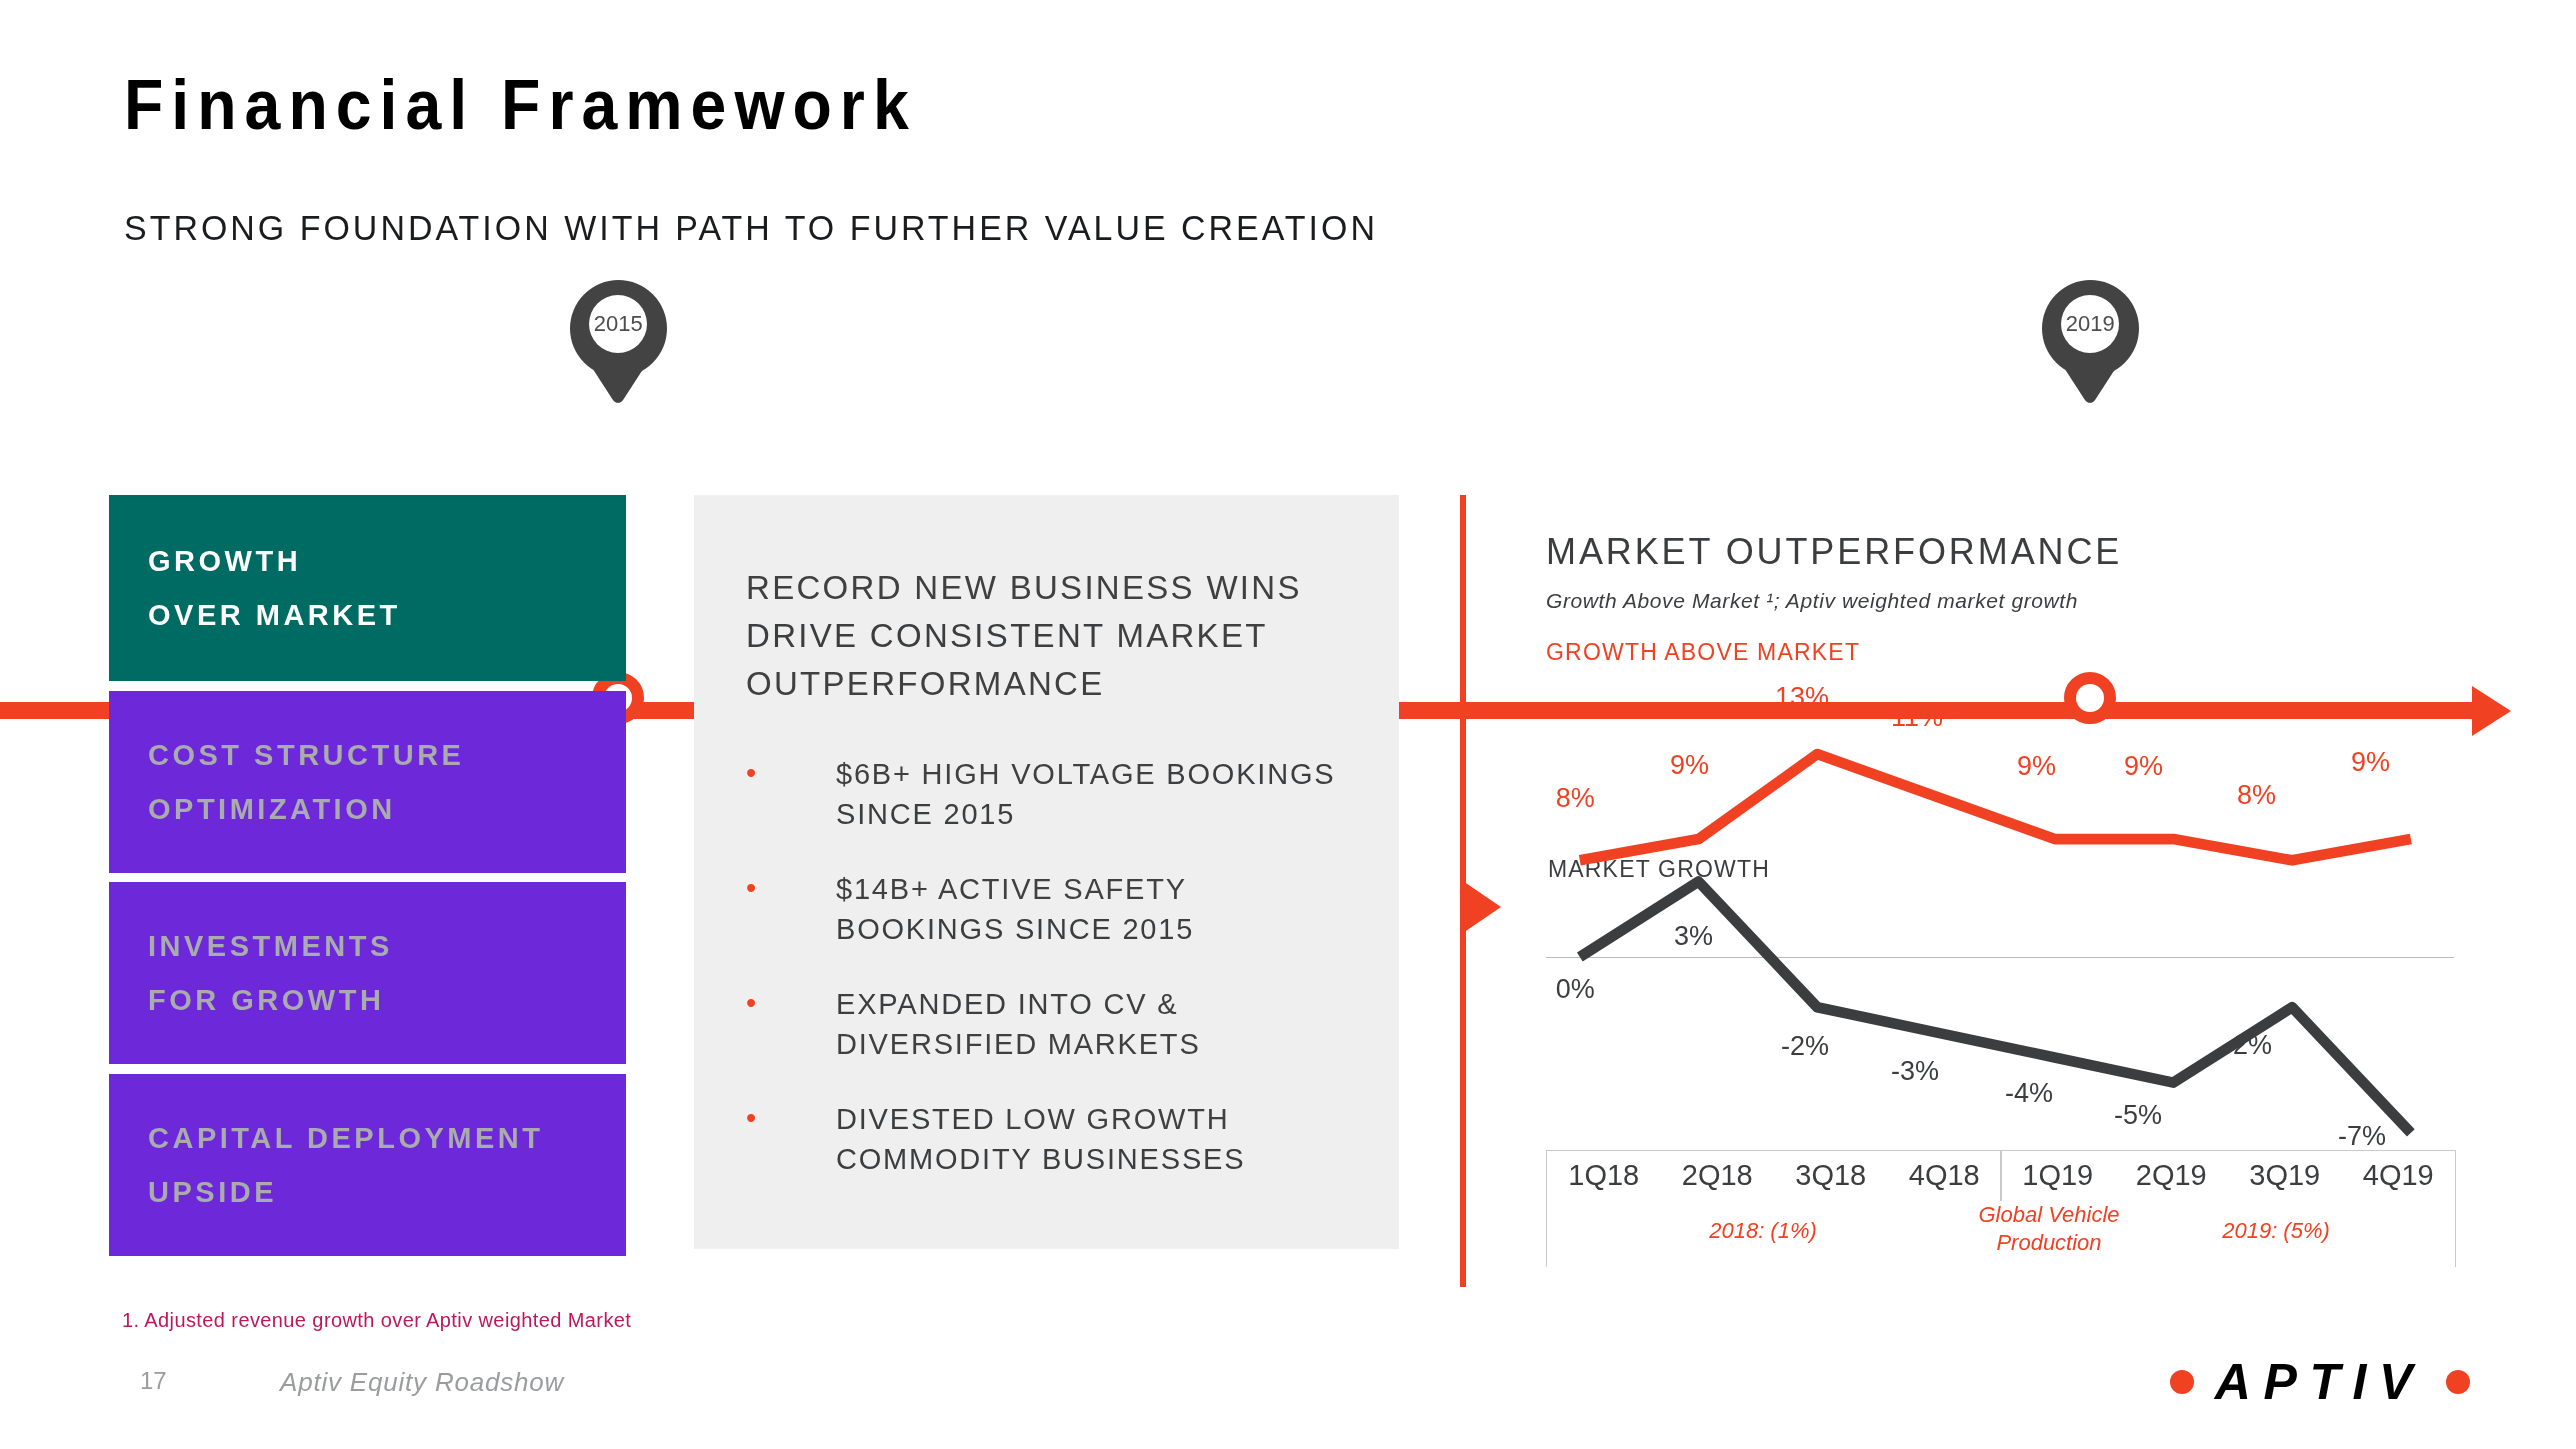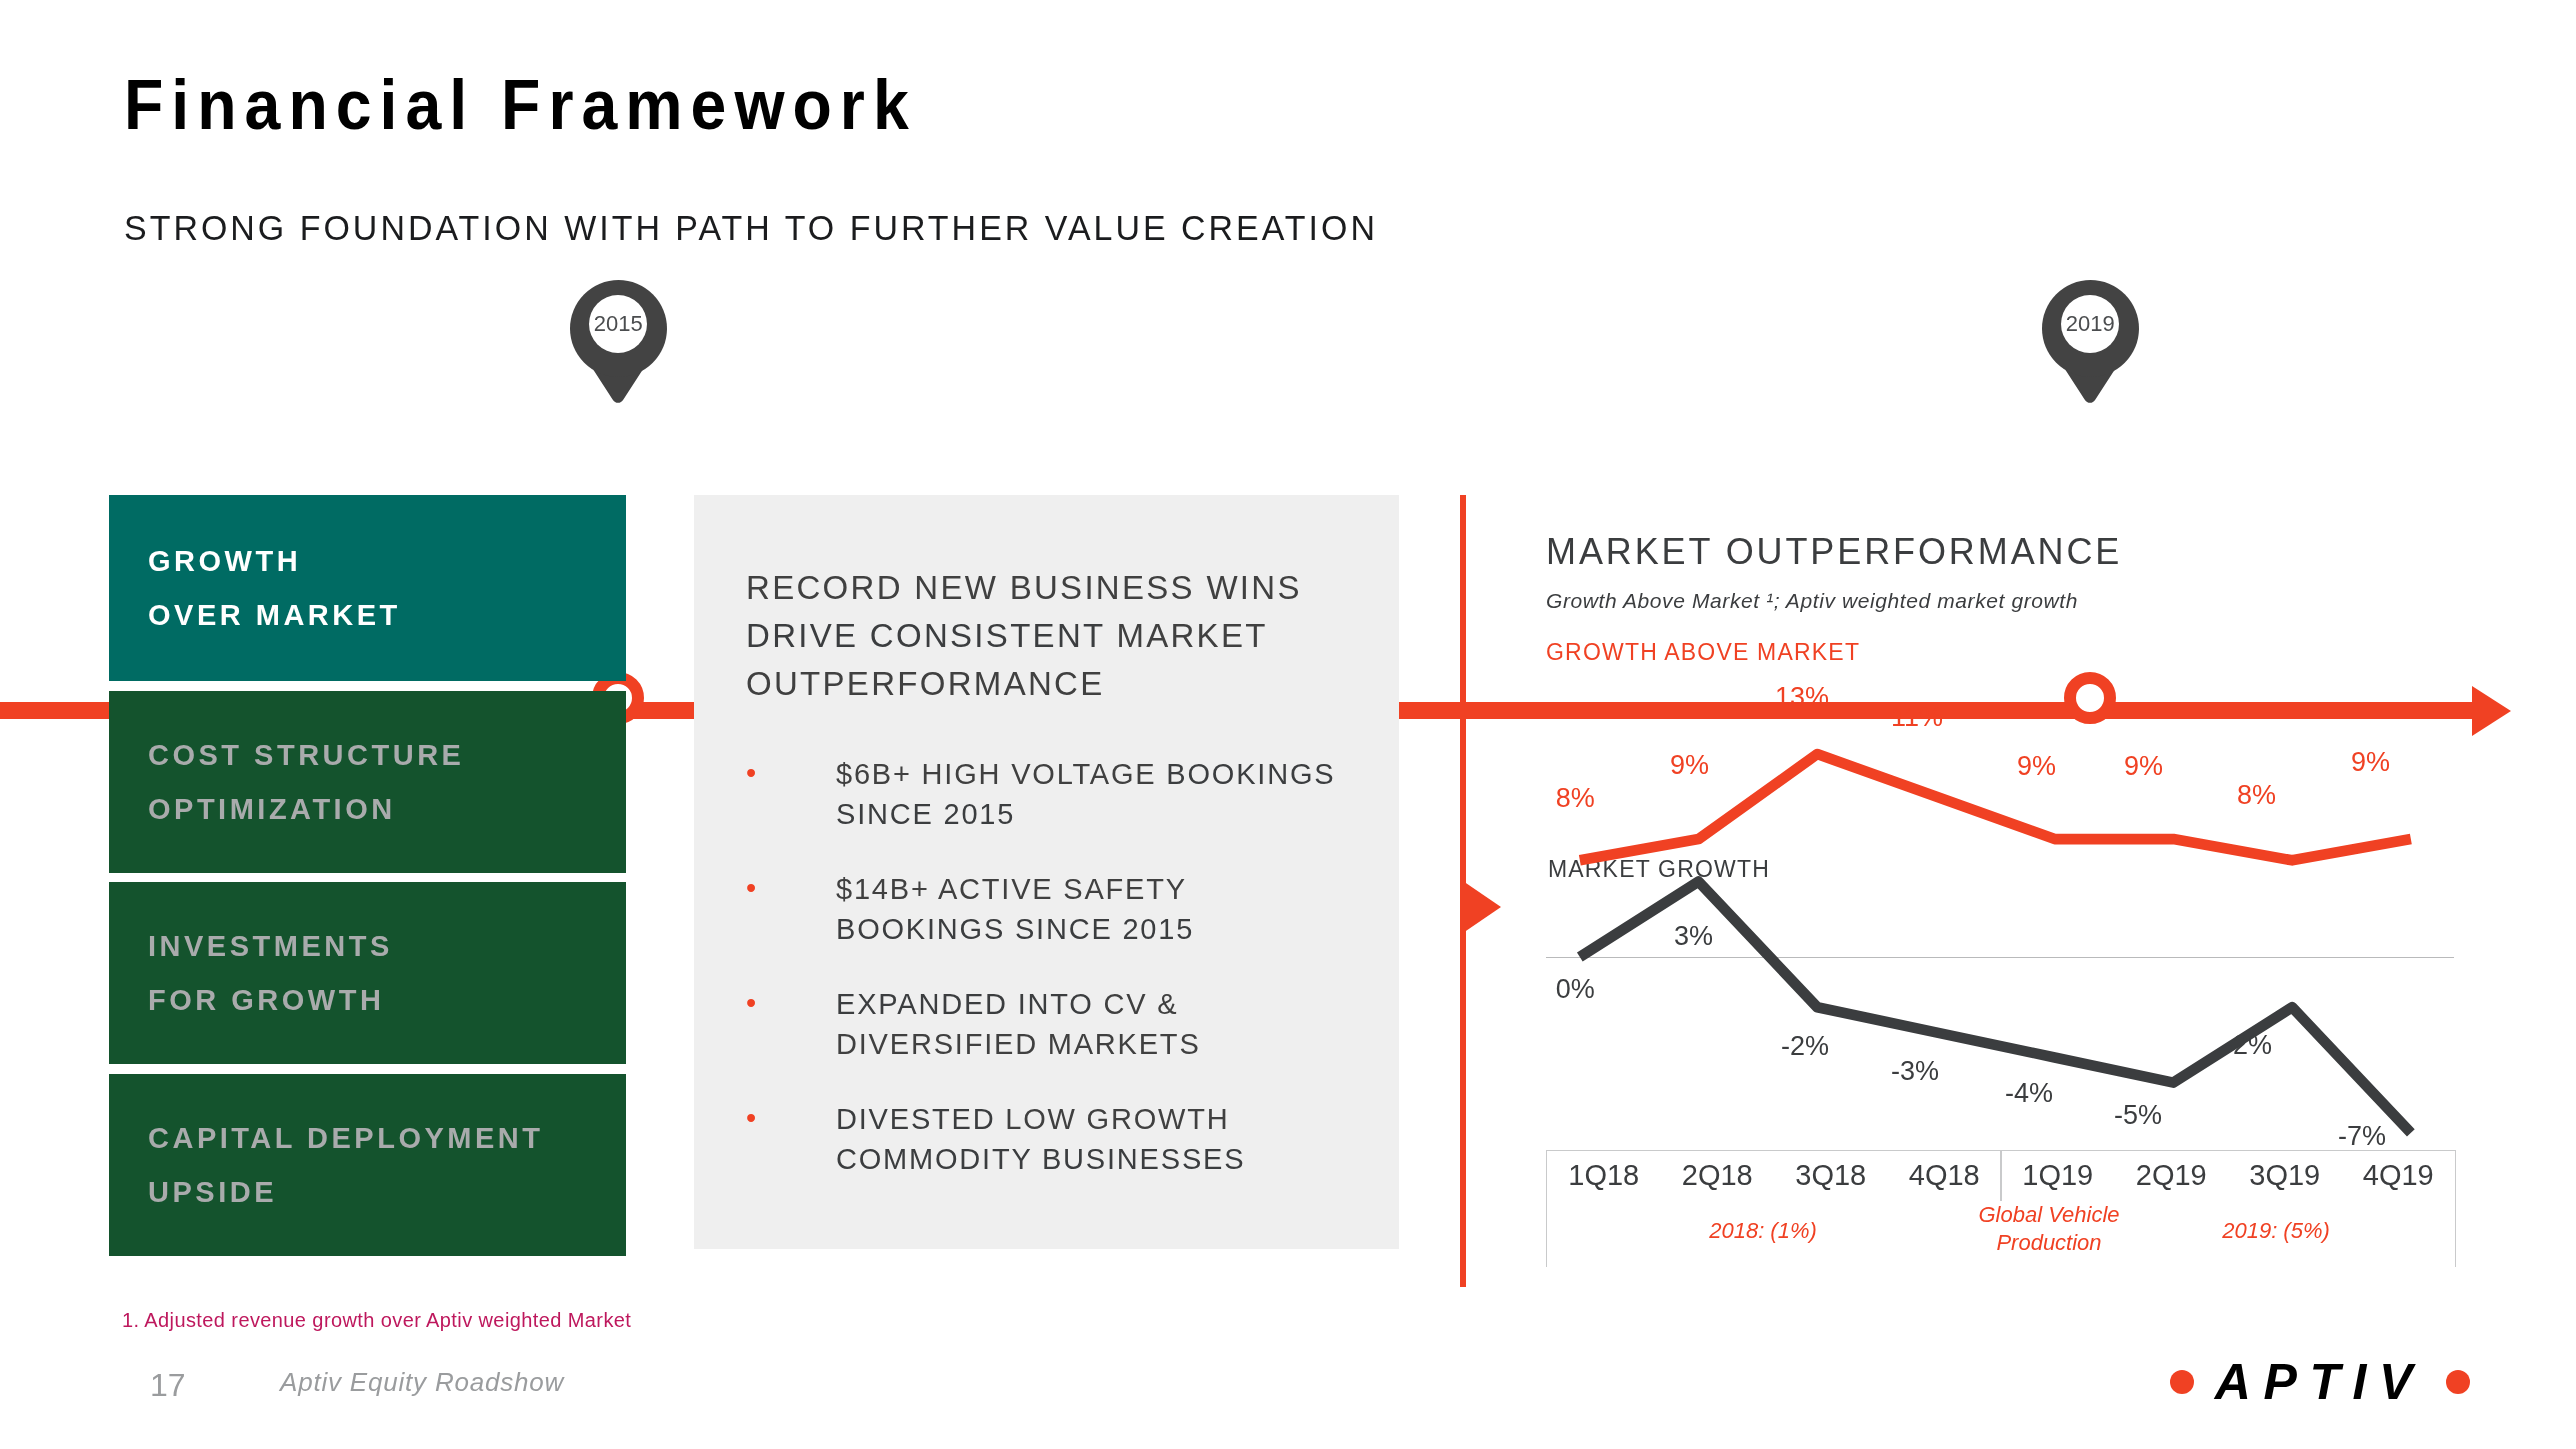--- a/index.html
+++ b/index.html
@@ -35,21 +35,21 @@
   .pin-hole{position:absolute;left:19.3px;top:14.5px;width:58px;height:58px;border-radius:50%;
             background:#ffffff;display:flex;align-items:center;justify-content:center;
             font-size:22px;color:#4b4d4f;z-index:3;}
 
   
   #pillars{position:absolute;left:109px;top:495px;width:517px;}
   .pillar{box-sizing:border-box;padding:0 39px;display:flex;flex-direction:column;
           justify-content:center;margin-bottom:9.7px;font-size:29px;font-weight:bold;
           letter-spacing:3.5px;line-height:1.45;gap:12px;}
   .pillar.active{background:#006B63;color:#ffffff;height:186px;}
-  .pillar.dim{background:#14532d;color:#a9abac;height:182px;}
+  .pillar.dim{background:#6d28d9;color:#a9abac;height:182px;}
   .pillar-line{white-space:nowrap;}
 
   
   #center-panel{position:absolute;left:694px;top:495px;width:705px;height:754px;
                 background:#efefef;}
   #center-heading{position:absolute;left:746px;top:564px;width:618px;
                   font-size:33px;letter-spacing:2.3px;line-height:1.45;color:#3b3d3f;}
   .hl{color:#404040;}
   #bullets{position:absolute;left:746px;top:754px;width:618px;}
   .bullet{display:flex;margin-bottom:35px;}
@@ -82,21 +82,21 @@
   #axis-split{position:absolute;left:453px;top:0;width:1.9px;height:50px;background:#c9cacb;}
   #axis-ticks{position:absolute;left:0;top:0;width:908px;display:flex;}
   .tick{flex:1;text-align:center;font-size:29px;color:#3b3d3f;padding-top:7.7px;}
   .annot{position:absolute;font-size:22px;font-style:italic;color:#F04123;text-align:center;line-height:1.25;}
   #annot-2018{left:102px;top:66px;width:228px;}
   #annot-gvp{left:386px;top:50px;width:232px;}
   #annot-2019{left:615px;top:66px;width:228px;}
 
   
   #footnote{position:absolute;left:122px;top:1309px;font-size:20px;color:#be185d;letter-spacing:0.4px;}
-  #page-num{position:absolute;left:150px;top:1367px;font-size:32px;color:#9a9c9e;}
+  #page-num{position:absolute;left:140px;top:1367px;font-size:24px;color:#9a9c9e;}
   #deck-name{position:absolute;left:280px;top:1367px;font-size:26px;font-style:italic;color:#9a9c9e;letter-spacing:0.8px;}
   #logo{position:absolute;right:106px;top:1353px;display:flex;align-items:center;gap:21px;font-style:italic;}
   .logo-dot{width:24px;height:24px;border-radius:50%;background:#F04123;}
   #logo-text{font-size:50px;font-weight:bold;letter-spacing:12.6px;color:#000000;}
 </style>
 </head>
 <body>
 
 <div id="slide-title">Financial Framework</div>
 <div id="slide-subtitle">STRONG FOUNDATION WITH PATH TO FURTHER VALUE CREATION</div>

